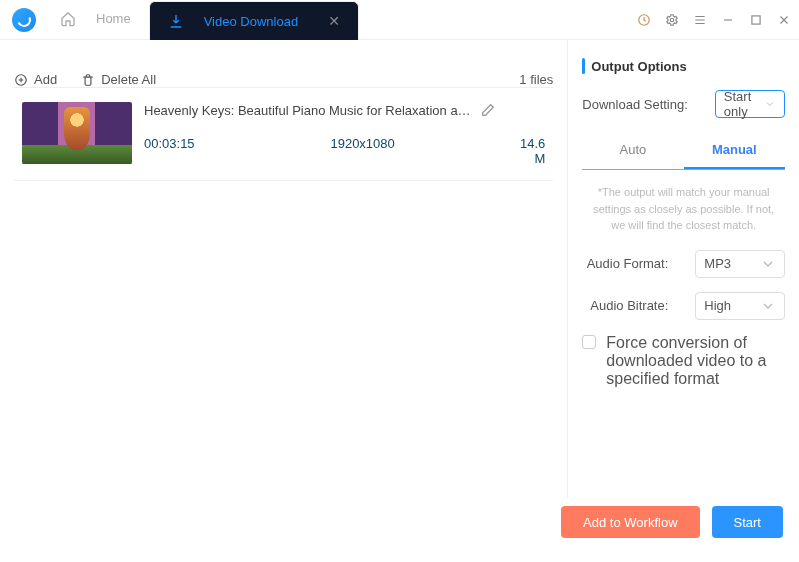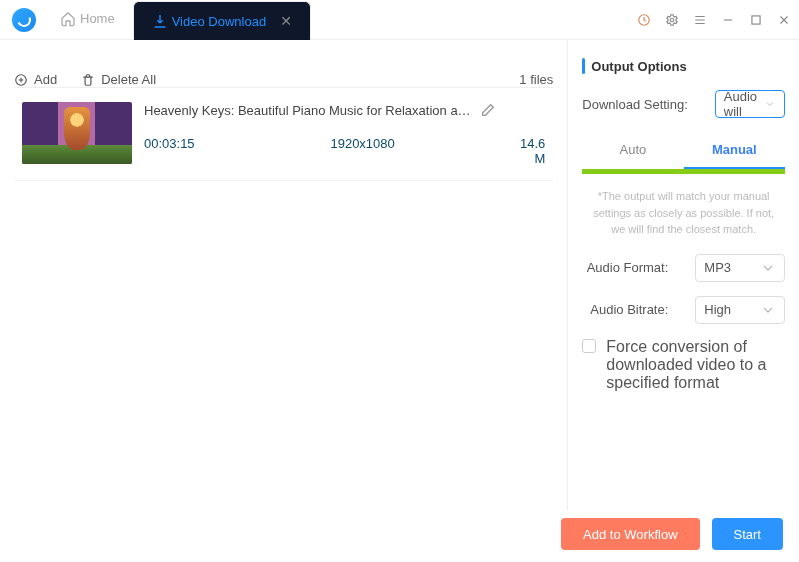--- a/index.html
+++ b/index.html
@@ -1,21 +1,21 @@
 <!DOCTYPE html>
 <html><head>
 <meta charset="utf-8">
 <style>
 * { box-sizing: border-box; margin: 0; padding: 0; }
 body { font-family: -apple-system, BlinkMacSystemFont, "Segoe UI", Arial, sans-serif; font-size: 13px; color: #333; background: #fff; width: 799px; height: 562px; overflow: hidden; }
 .titlebar { display: flex; align-items: center; height: 40px; border-bottom: 1px solid #eee; padding: 0 8px; }
 .logo { width: 24px; height: 24px; border-radius: 50%; background: linear-gradient(135deg,#2da7ff,#1b8af0); position: relative; margin-left: 4px; margin-right: 6px; }
 .logo::before { content: ""; position: absolute; inset: 5px; border: 2px solid #fff; border-radius: 50%; border-top-color: transparent; border-left-color: transparent; transform: rotate(20deg); }
 .tabs { display: flex; height: 100%; }
-.tab { display: flex; align-items: center; padding: 0 18px; color: #999; gap: 4px; border-bottom: 2px solid transparent; position: relative; }
+.tab { display: flex; align-items: center; padding: 0 18px; color: #999; gap: 20px; border-bottom: 2px solid transparent; position: relative; }
 .tab.active { color: #1f8fff; background: #0f172a; border: 1px solid #eee; border-bottom: none; border-top-left-radius: 6px; border-top-right-radius: 6px; height: 39px; margin-top: 1px; }
 .tab.inactive { color: #aaa; }
 .tab-close { margin-left: 10px; color: #888; font-size: 14px; }
 .icon { display: inline-flex; width: 16px; height: 16px; color: inherit; }
 .icon svg { width: 100%; height: 100%; }
 .winctrls { margin-left: auto; display: flex; gap: 14px; align-items: center; color: #888; }
 .winctrls .icon { width: 14px; height: 14px; }
 .content { display: flex; height: calc(100% - 40px - 48px); }
 .main { flex: 1; padding: 10px 14px; }
 .toolbar { display: flex; align-items: flex-end; height: 38px; border-bottom: 1px solid #eee; }
@@ -34,28 +34,28 @@
 .meta-res { width: 140px; }
 .meta-size { margin-left: auto; text-align: right; }
 .sidebar { width: 260px; border-left: 1px solid #eee; padding: 18px 14px 0 14px; }
 .side-title { display: flex; align-items: center; gap: 6px; color: #333; font-weight: 600; margin-bottom: 16px; }
 .side-title::before { content: ""; width: 3px; height: 16px; background: #1f8fff; border-radius: 2px; }
 .row { display: flex; align-items: center; gap: 27px; margin-bottom: 14px; }
 .row label { color: #555; white-space: nowrap; }
 .select { flex: 1; border: 1px solid #ddd; border-radius: 4px; height: 28px; display: flex; align-items: center; padding: 0 8px; color: #555; position: relative; }
 .select.accent { border-color: #1f8fff; }
 .select .caret { margin-left: auto; color: #bbb; }
-.subtabs { display: flex; border-bottom: 5px solid #84cc16; margin: 6px 0 14px; }
+.subtabs { display: flex; border-bottom: 1px solid #84cc16; margin: 6px 0 14px; }
 .subtab { flex: 1; text-align: center; padding: 10px 0; color: #888; border-bottom: 2px solid transparent; }
 .subtab.active { color: #3b82f6; border-bottom-color: #1f8fff; font-weight: bold; }
 .hint { color: #bbb; font-size: 11px; text-align: center; margin: 6px 6px 16px; line-height: 1.5; }
 .row-right label { width: 86px; text-align: right; }
 .checkbox-row { display: flex; gap: 10px; align-items: flex-start; color: #555; font-size: 16px; margin-top: 14px; }
 .cbox { width: 14px; height: 14px; border: 1px solid #ccc; border-radius: 3px; flex-shrink: 0; margin-top: 1px; }
-.footer { position: absolute; bottom: 4px; left: 0; right: 0; height: 48px; display: flex; align-items: center; justify-content: flex-end; gap: 12px; padding: 0 16px; background: #fff; }
+.footer { position: absolute; bottom: 16px; left: 0; right: 0; height: 48px; display: flex; align-items: center; justify-content: flex-end; gap: 12px; padding: 0 16px; background: #fff; }
 .btn { height: 32px; padding: 0 22px; border-radius: 4px; color: #fff; font-size: 13px; display: flex; align-items: center; border: none; }
 .btn-workflow { background: #ff7b5f; }
 .btn-start { background: #2b94ff; }
 </style>
 </head>
 <body>
 
 <div class="titlebar">
   <div class="logo"></div>
   <div class="tabs">
@@ -157,21 +157,21 @@
   </div>
 
   <div class="sidebar">
     <div class="side-title">
         <span>Output Options</span>
       </div>
 
     <div class="row">
       <label>Download Setting:</label>
       <div class="select accent">
-        <span>Audio will</span>
+        <span>Start only</span>
         <span class="caret icon">
             <svg viewBox="0 0 24 24" fill="none" stroke="currentColor" stroke-width="2">
               <path d="M6 9l6 6 6-6"></path>
             </svg>
           </span>
       </div>
     </div>
 
     <div class="subtabs">
       <div class="subtab">Auto</div>

